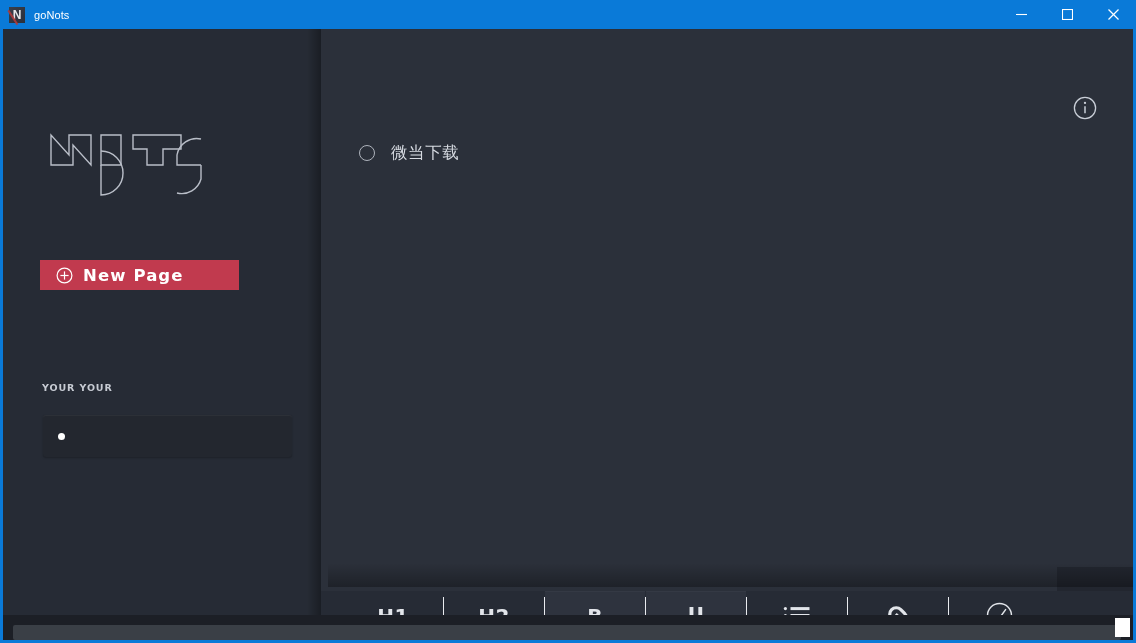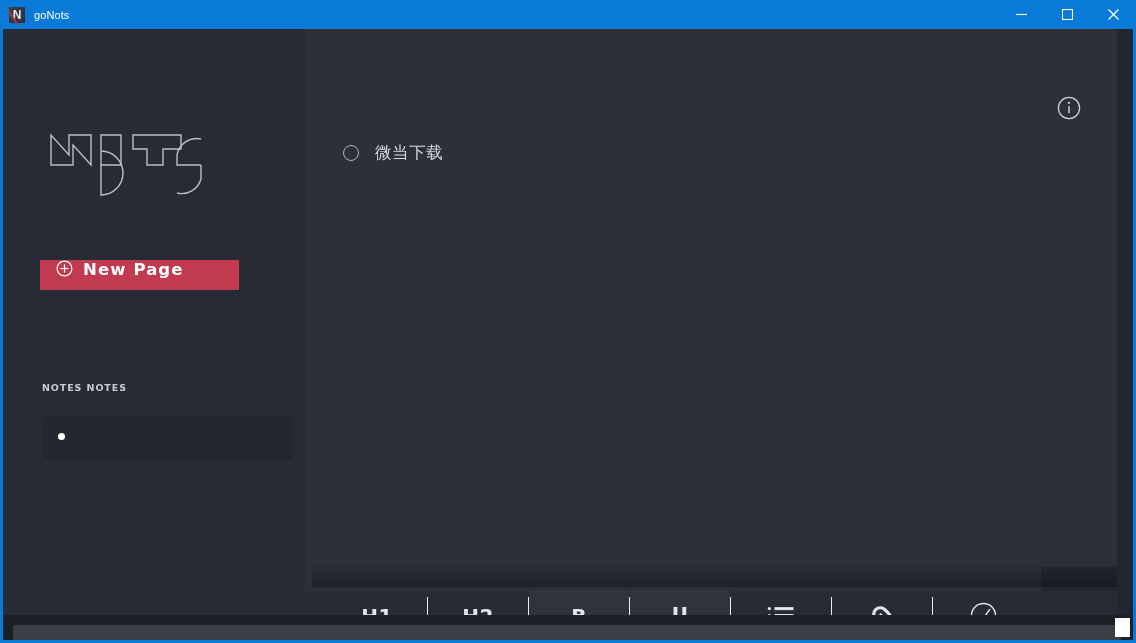--- a/index.html
+++ b/index.html
@@ -95,21 +95,21 @@
     left: 40px; top: 88px;
     width: 165px; height: 82px;
   }
   .logo svg { display: block; }
 
   .new-page-btn {
     position: absolute;
     left: 37px; top: 231px;
     width: 199px; height: 30px;
     background: #c13a4e;
-    display: flex; align-items: flex-start;
+    display: flex; align-items: center;
     cursor: pointer;
   }
   .np-icon {
     margin-left: 16px; margin-right: 10px;
     width: 17px; height: 17px;
     flex: 0 0 auto;
   }
   .np-icon svg { display: block; }
   .np-label {
     color: #ffffff;
@@ -149,21 +149,21 @@
   }
   .note-title {
     margin-left: 8px;
     color: #d4d8de;
     font-size: 12px;
   }
 
   
   .main {
     position: absolute;
-    left: 302px; top: 0;
+    left: 318px; top: 0;
     width: 736px; height: 611px;
     background: #2b303a;
     text-align: center;
   }
   .content-panel {
     position: absolute;
     left: 7px; top: 0;
     width: 805px; height: 538px;
     background: #2b303a;
   }
@@ -329,21 +329,21 @@
         <span class="np-icon">
           <svg width="17" height="17" viewBox="0 0 17 17">
             <circle cx="8.5" cy="8.5" r="7.4" fill="none" stroke="#ffffff" stroke-width="1.2"></circle>
             <line x1="8.5" y1="4.4" x2="8.5" y2="12.6" stroke="#ffffff" stroke-width="1.2"></line>
             <line x1="4.4" y1="8.5" x2="12.6" y2="8.5" stroke="#ffffff" stroke-width="1.2"></line>
           </svg>
         </span>
         <span class="np-label">New Page</span>
       </div>
 
-      <div class="your-notes">NOTES NOTES</div>
+      <div class="your-notes">YOUR YOUR</div>
 
       <div class="note-item">
         <span class="note-bullet"></span>
         <span class="note-title"></span>
       </div>
 
     </div>
 
     <div class="main">
 

